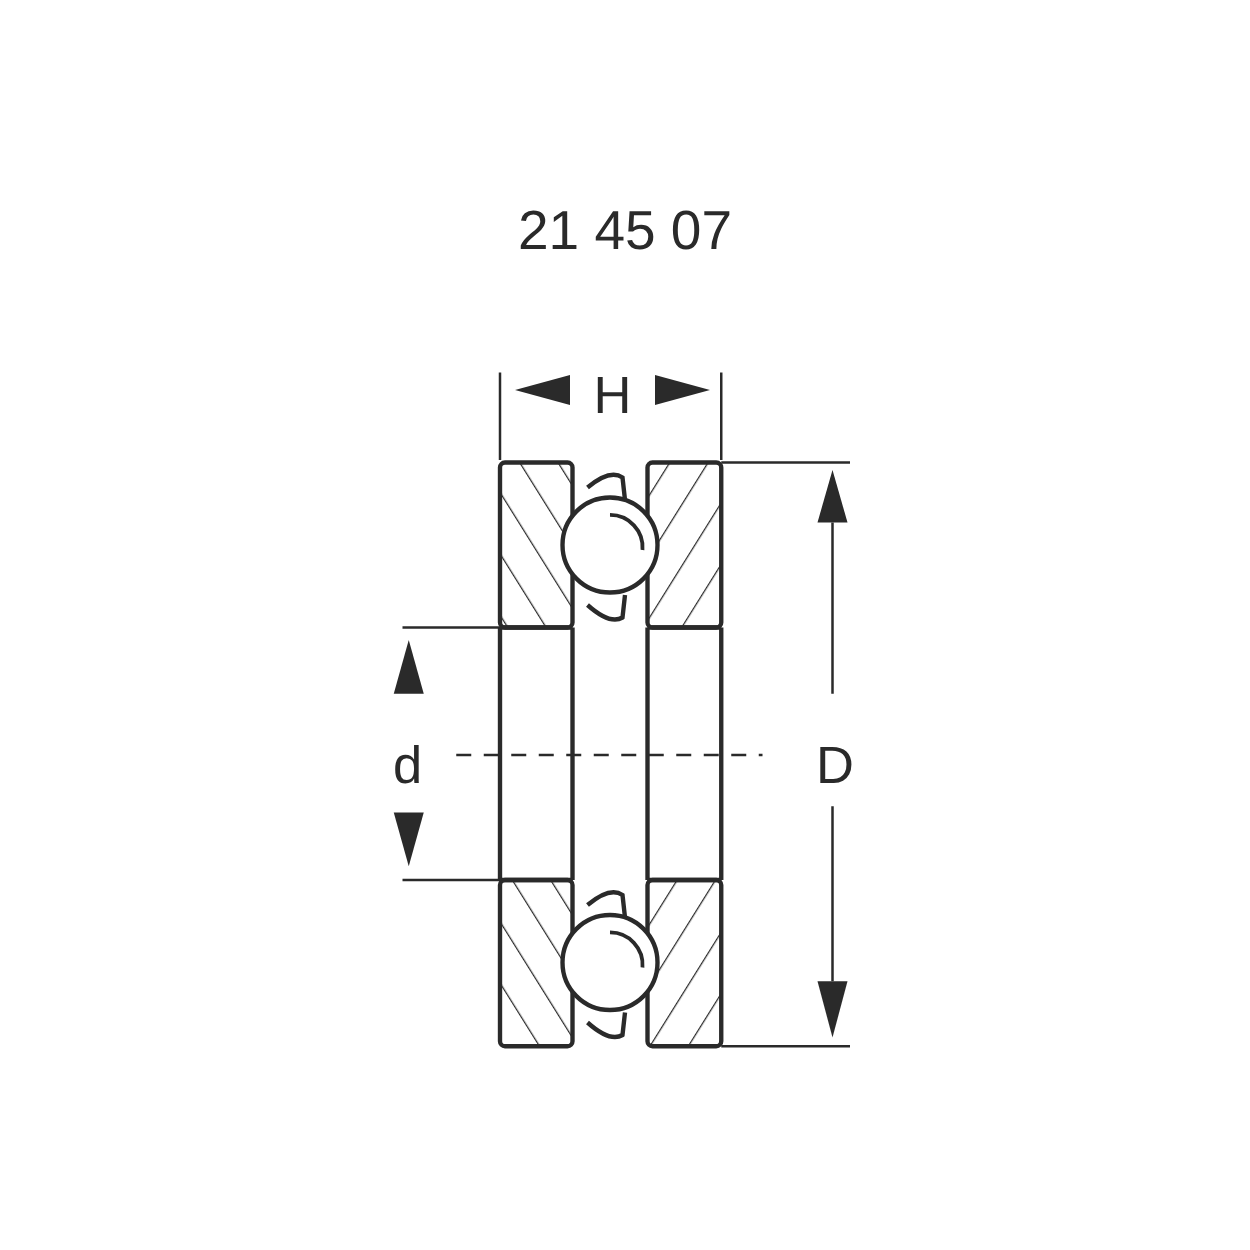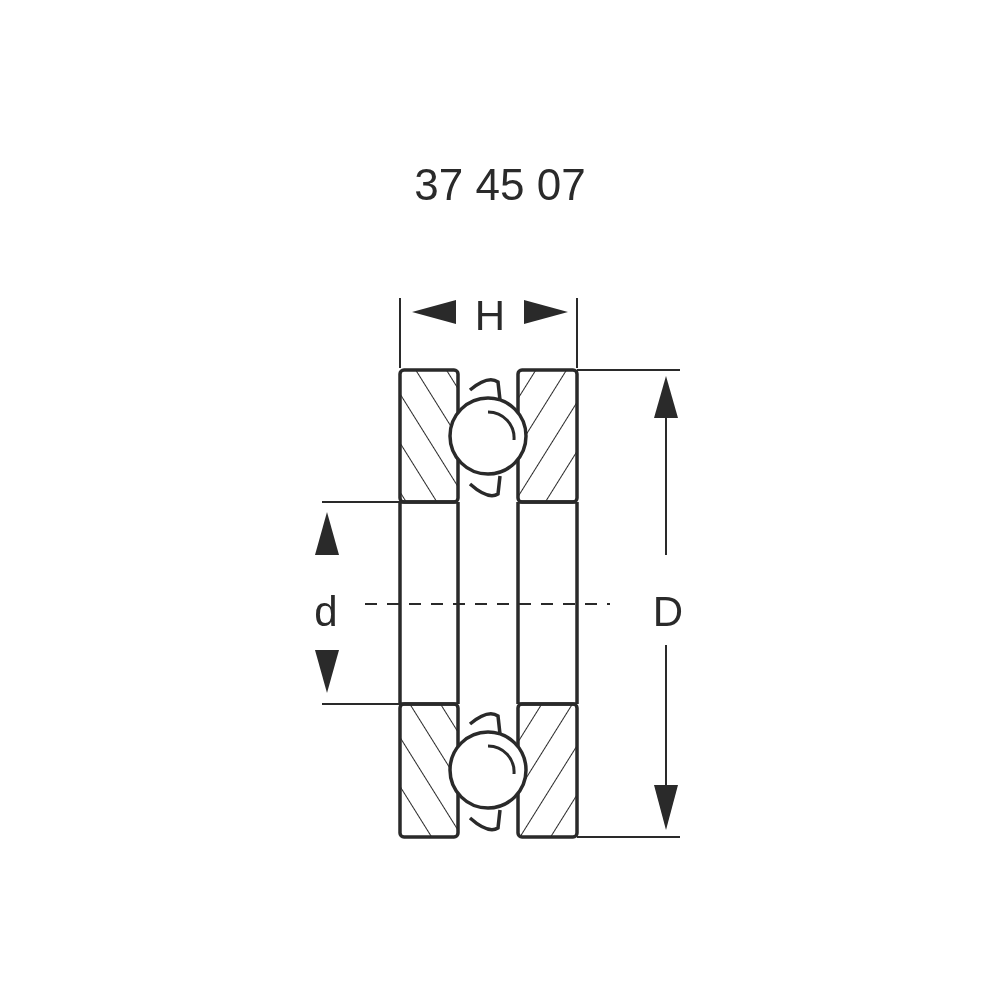--- a/index.html
+++ b/index.html
@@ -8,21 +8,21 @@
     position: absolute; left: 0; top: 160px; width: 1000px; text-align: center;
     font-family: "Liberation Sans", sans-serif; font-size: 44px; color: #2a2a2a;
     letter-spacing: 0px;
   }
   svg { position: absolute; left: 0; top: 0; }
   .lbl { font-family: "Liberation Sans", sans-serif; font-size: 42px; fill: #2a2a2a; }
 </style>
 </head>
 <body>
 
-<div id="title">37 45 07</div>
+<div id="title">21 45 07</div>
 
 <svg width="1000" height="1000" viewBox="0 0 1000 1000">
   <defs>
     <pattern id="hatchL" patternUnits="userSpaceOnUse" width="26" height="26" patternTransform="rotate(-32)">
       <line x1="0" y1="0" x2="0" y2="26" stroke="#2a2a2a" stroke-width="2"></line>
     </pattern>
     <pattern id="hatchR" patternUnits="userSpaceOnUse" width="26" height="26" patternTransform="rotate(32)">
       <line x1="0" y1="0" x2="0" y2="26" stroke="#2a2a2a" stroke-width="2"></line>
     </pattern>
   </defs>

